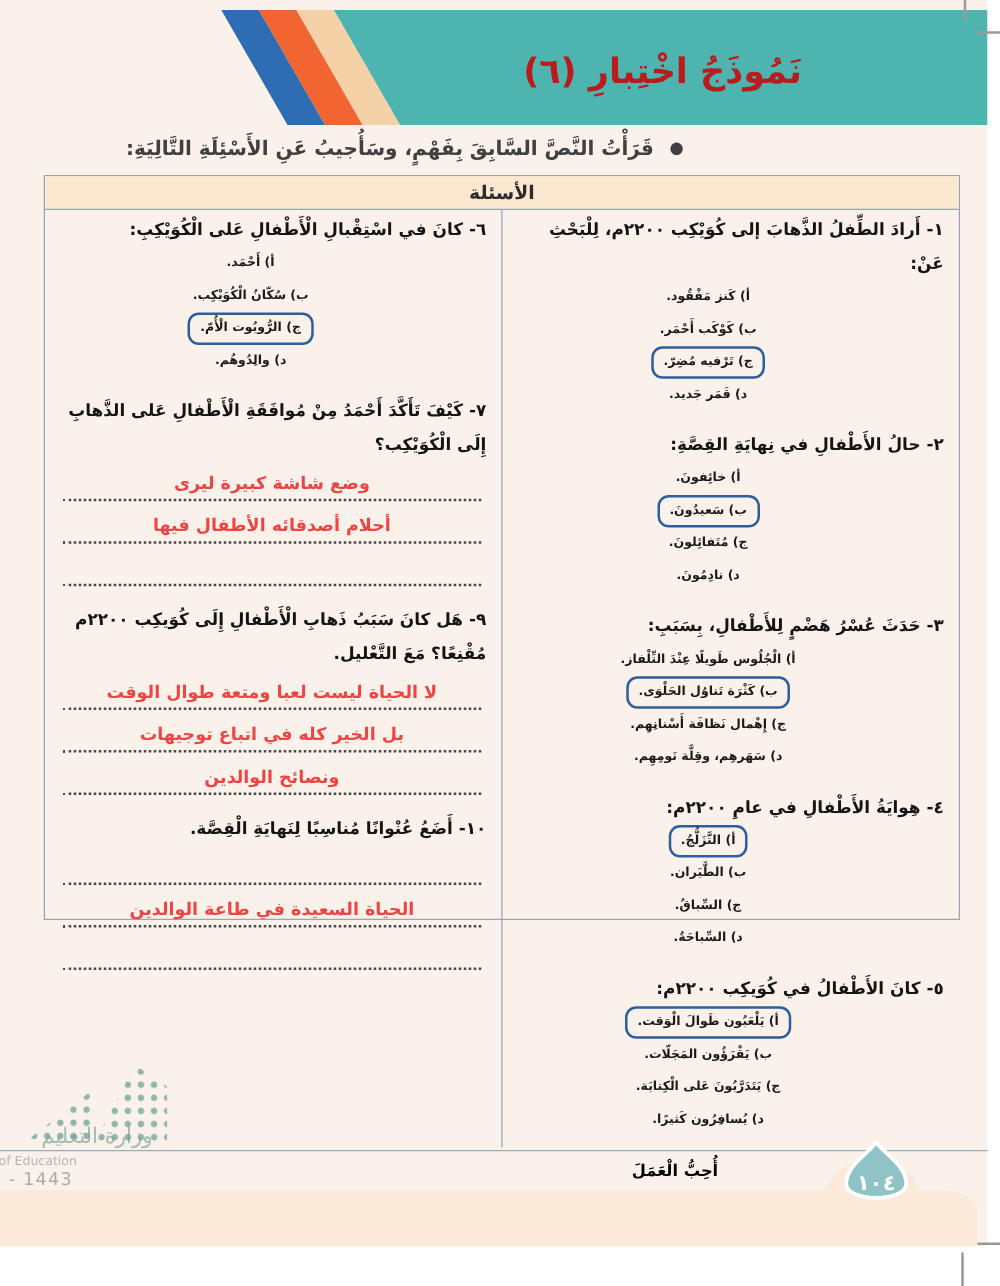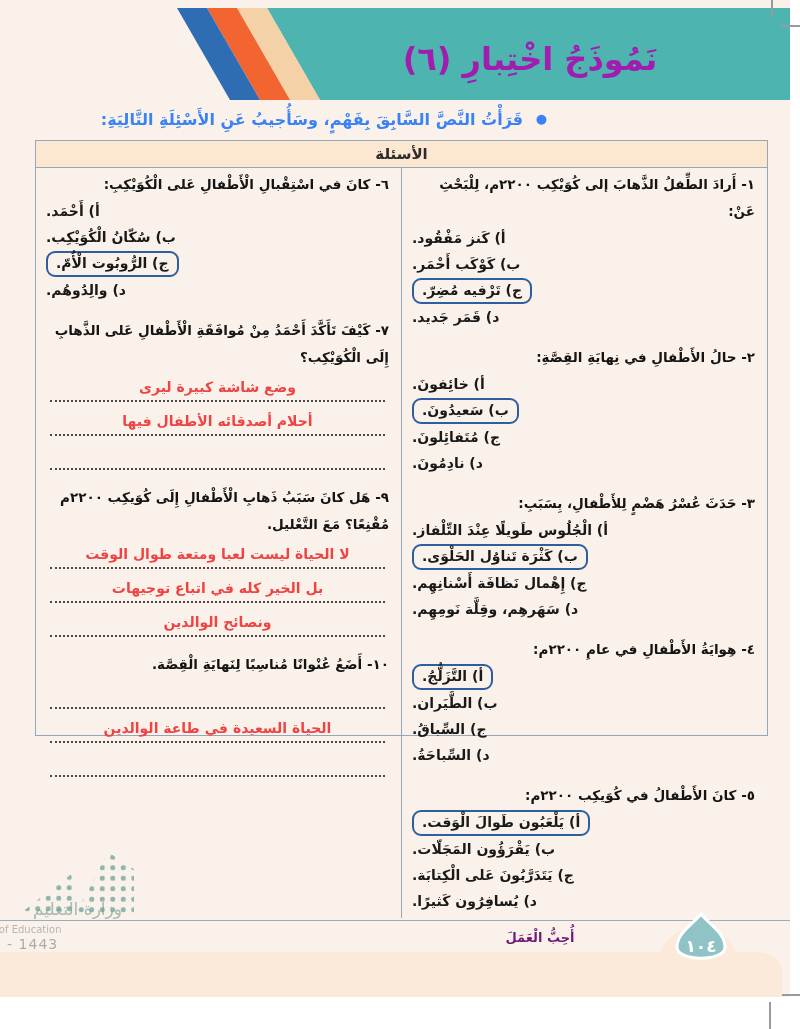--- a/index.html
+++ b/index.html
@@ -6,71 +6,71 @@
   body{
     position:relative;width:800px;height:1029px;overflow:hidden;
     background:#ffffff;font-family:"DejaVu Sans",sans-serif;
   }
   .page{position:absolute;left:0;top:0;width:790px;height:997px;background:#faf2ea}
 
   
   .banner-svg{position:absolute;left:170px;top:8px}
   .banner-title{
     position:absolute;left:270px;top:40px;width:520px;text-align:center;
-    color:#a21caf;font-size:32px;font-weight:bold;direction:rtl;
+    color:#b91c1c;font-size:28px;font-weight:bold;direction:rtl;
   }
 
   
   .crop{position:absolute;background:#9a9a9a}
   .crop-tr-v{left:771px;top:0;width:2px;height:16px}
   .crop-tr-h{left:781px;top:25px;width:19px;height:2px}
   .crop-br-h{left:779px;top:994px;width:21px;height:2px}
   .crop-br-v{left:769px;top:1002px;width:2px;height:27px}
 
   
   .instruction{
     position:absolute;left:35px;top:103px;width:512px;height:32px;line-height:32px;
-    direction:rtl;text-align:right;color:#3b82f6;font-weight:bold;font-size:16px;
+    direction:rtl;text-align:right;color:#404040;font-weight:bold;font-size:16px;
   }
   .instruction .bullet{font-size:13px;margin-left:7px;vertical-align:2px}
 
   
   .qtable{
     position:absolute;left:35px;top:140px;width:733px;height:596px;
     border:1.5px solid #95a6b6;box-sizing:border-box;background:transparent;
   }
   .qtable-header{
     height:26px;line-height:26px;background:#fce8d0;border-bottom:1.5px solid #95a6b6;
     text-align:center;font-weight:bold;font-size:15px;color:#2b2b2b;direction:rtl;
   }
   .qtable-body{display:flex;direction:rtl;height:750px;overflow:hidden}
   .col{flex:1;padding:3px 12px 0 10px;overflow:hidden;direction:rtl}
   .col-a{border-left:1.5px solid #95a6b6}
 
   .question{margin-bottom:14px}
   .q-title{font-weight:bold;font-size:13.5px;color:#141414;line-height:27px;text-align:right}
-  .opt{padding-right:34px;font-size:14px;font-weight:bold;color:#191919;line-height:26px;text-align:left}
+  .opt{padding-right:34px;font-size:10px;font-weight:bold;color:#191919;line-height:26px;text-align:center}
   .boxed{
     border:2px solid #2d5e9e;border-radius:9px;padding:0 8px 1px;display:inline-block;line-height:21px;
   }
   .ans-line{
     border-bottom:2px dotted #474747;text-align:center;height:26px;line-height:26px;
     margin:3px 4px 6px;overflow:hidden;white-space:nowrap;
   }
   .handwriting{color:#ef4444;font-weight:bold;font-size:14px}
 
   .page-rule{position:absolute;left:0;top:920px;width:790px;height:1px;background:#9bacbb}
 
   
   .band{position:absolute;left:0;top:952px;width:782px;height:45px;background:#fbe9da;border-top-right-radius:26px 18px}
   .band-bump{position:absolute;left:660px;top:928px;width:76px;height:60px;background:#fbe9da;border-radius:50%}
   .badge-svg{position:absolute;left:672px;top:911px}
   .footer-label{
     position:absolute;left:498px;top:930px;width:84px;text-align:center;
-    color:#701a75;font-size:13px;font-weight:bold;direction:rtl;letter-spacing:1px;
+    color:#000000;font-size:13px;font-weight:bold;direction:rtl;letter-spacing:1px;
   }
 
   
   .wm-dots{
     position:absolute;z-index:6;opacity:.8;
     background-image:radial-gradient(circle,rgba(104,158,148,.9) 2.3px,transparent 2.9px);
     background-size:10.5px 10.5px;
   }
   .wm-dots-a{left:22px;top:872px;width:52px;height:40px;clip-path:polygon(0 100%,100% 0,100% 100%)}
   .wm-dots-b{left:76px;top:852px;width:58px;height:62px;clip-path:polygon(0 100%,55% 0,100% 28%,100% 100%)}

